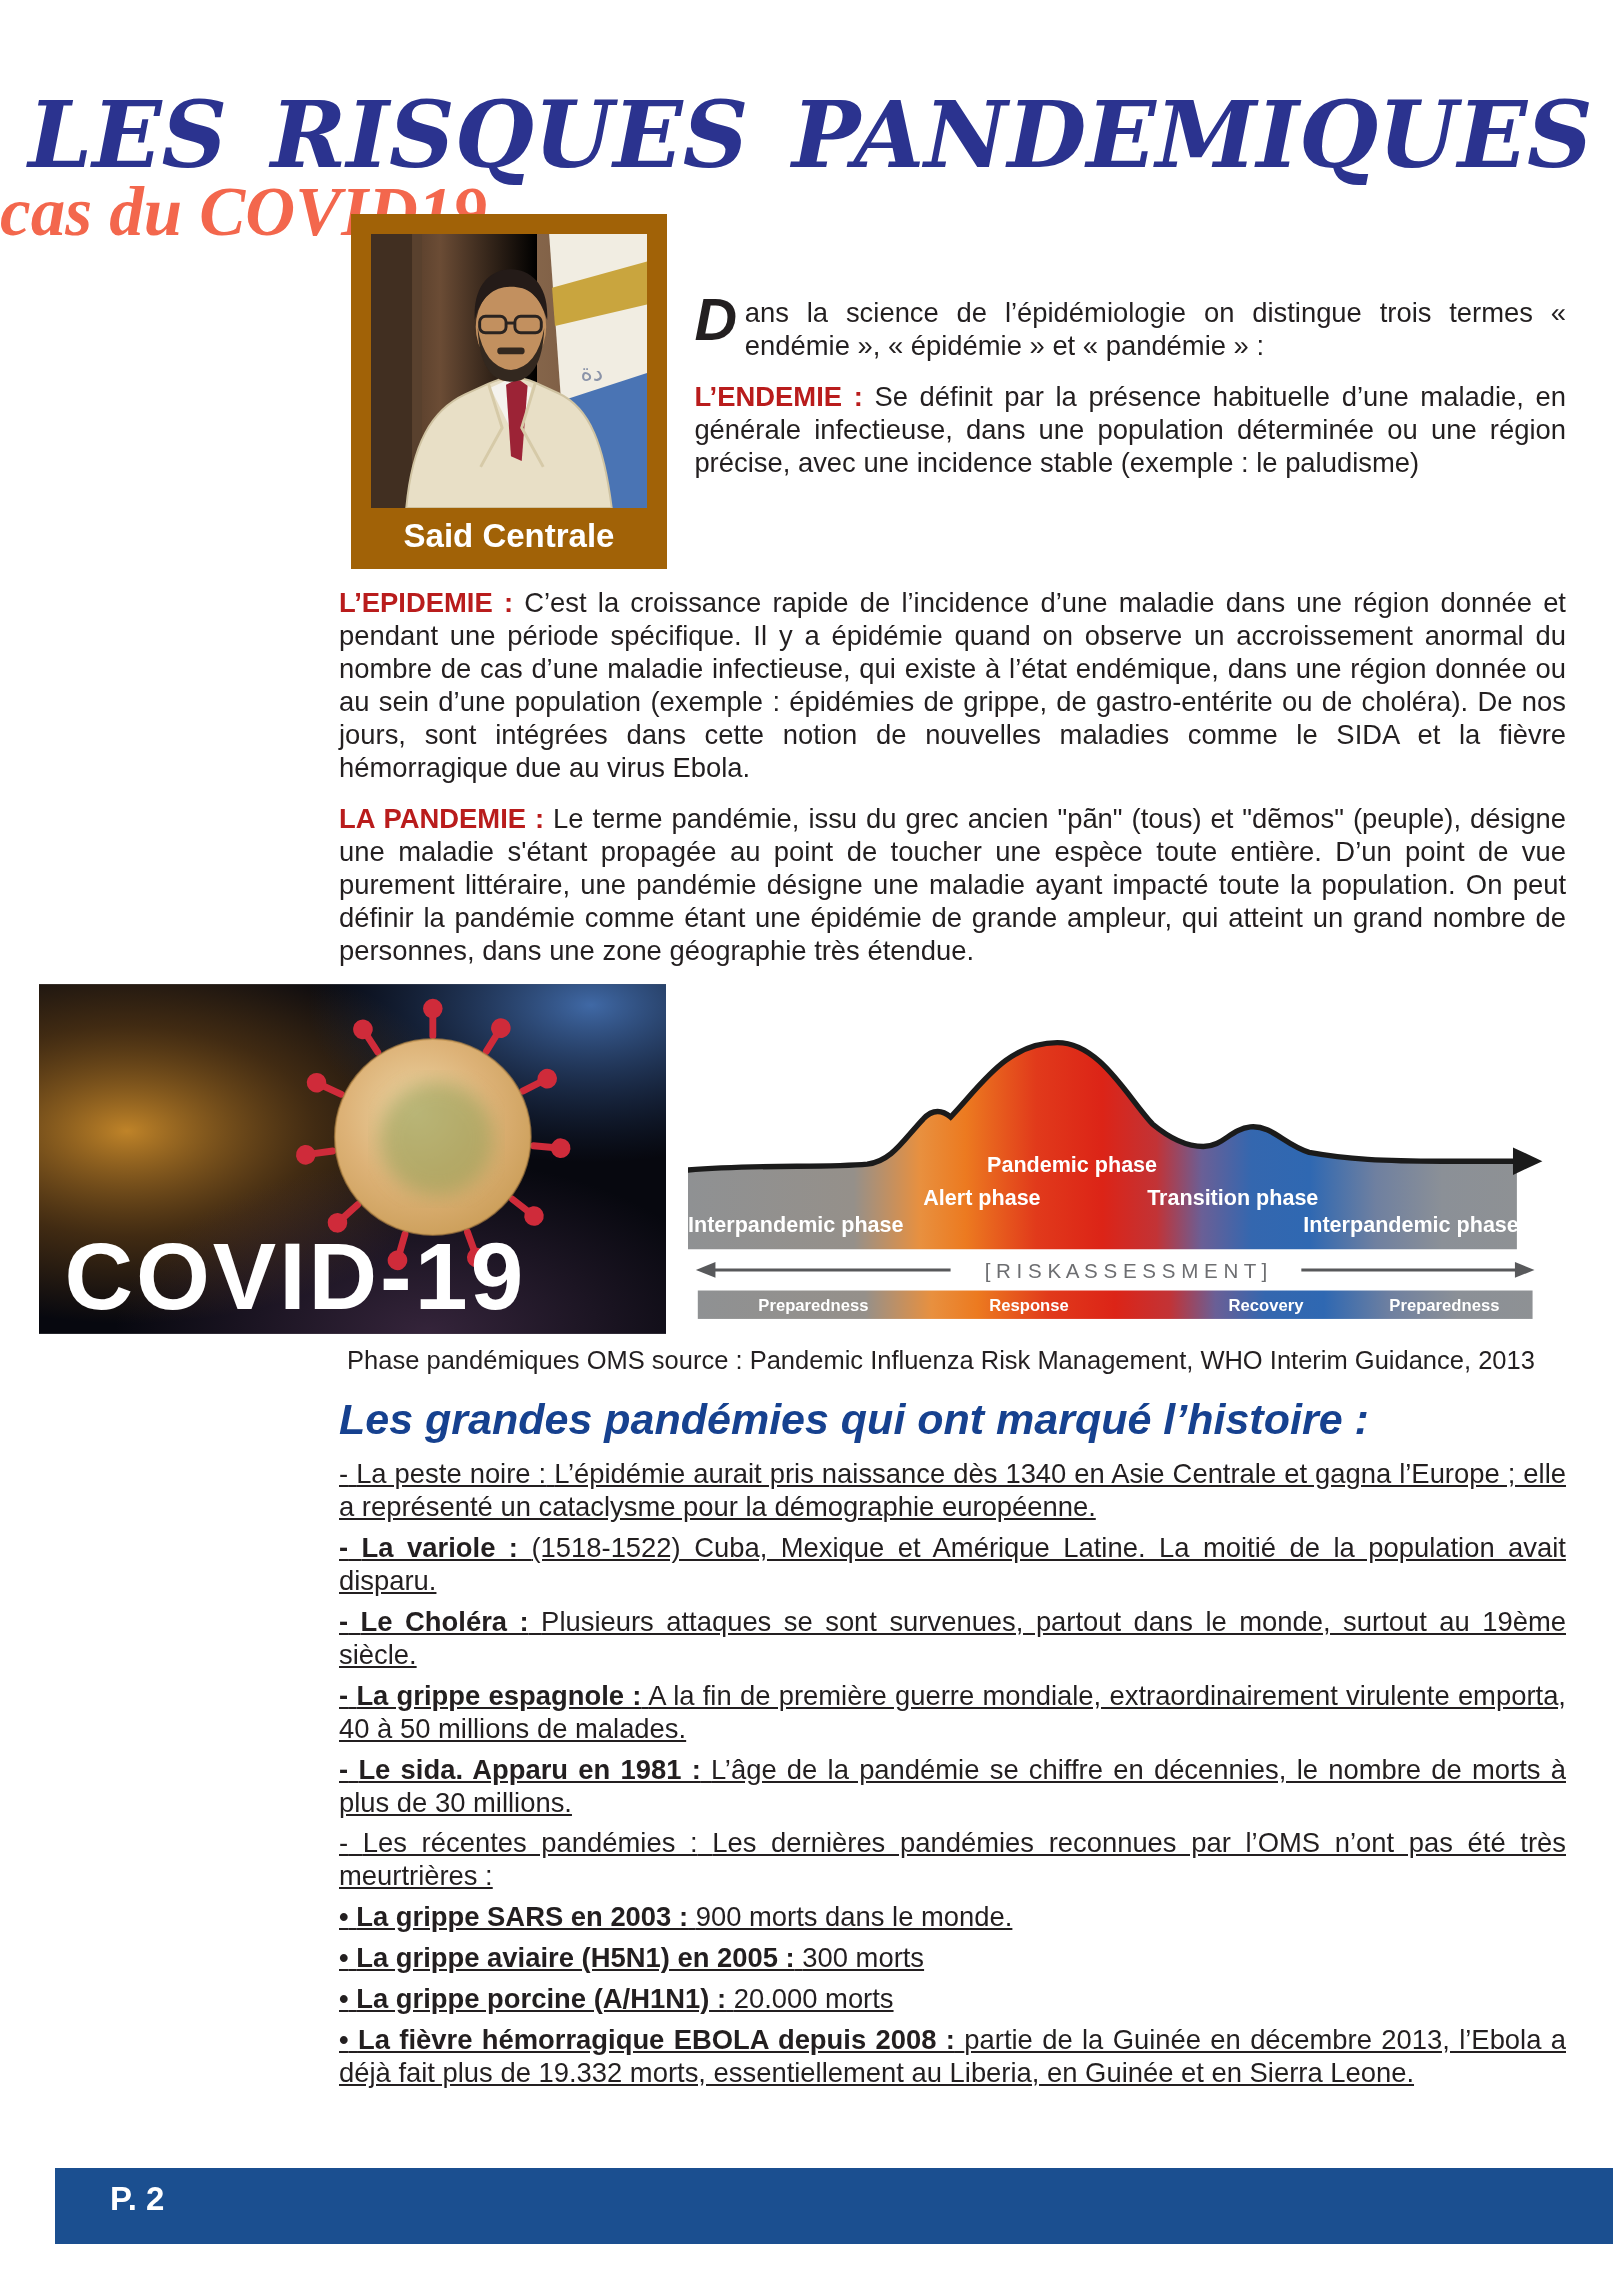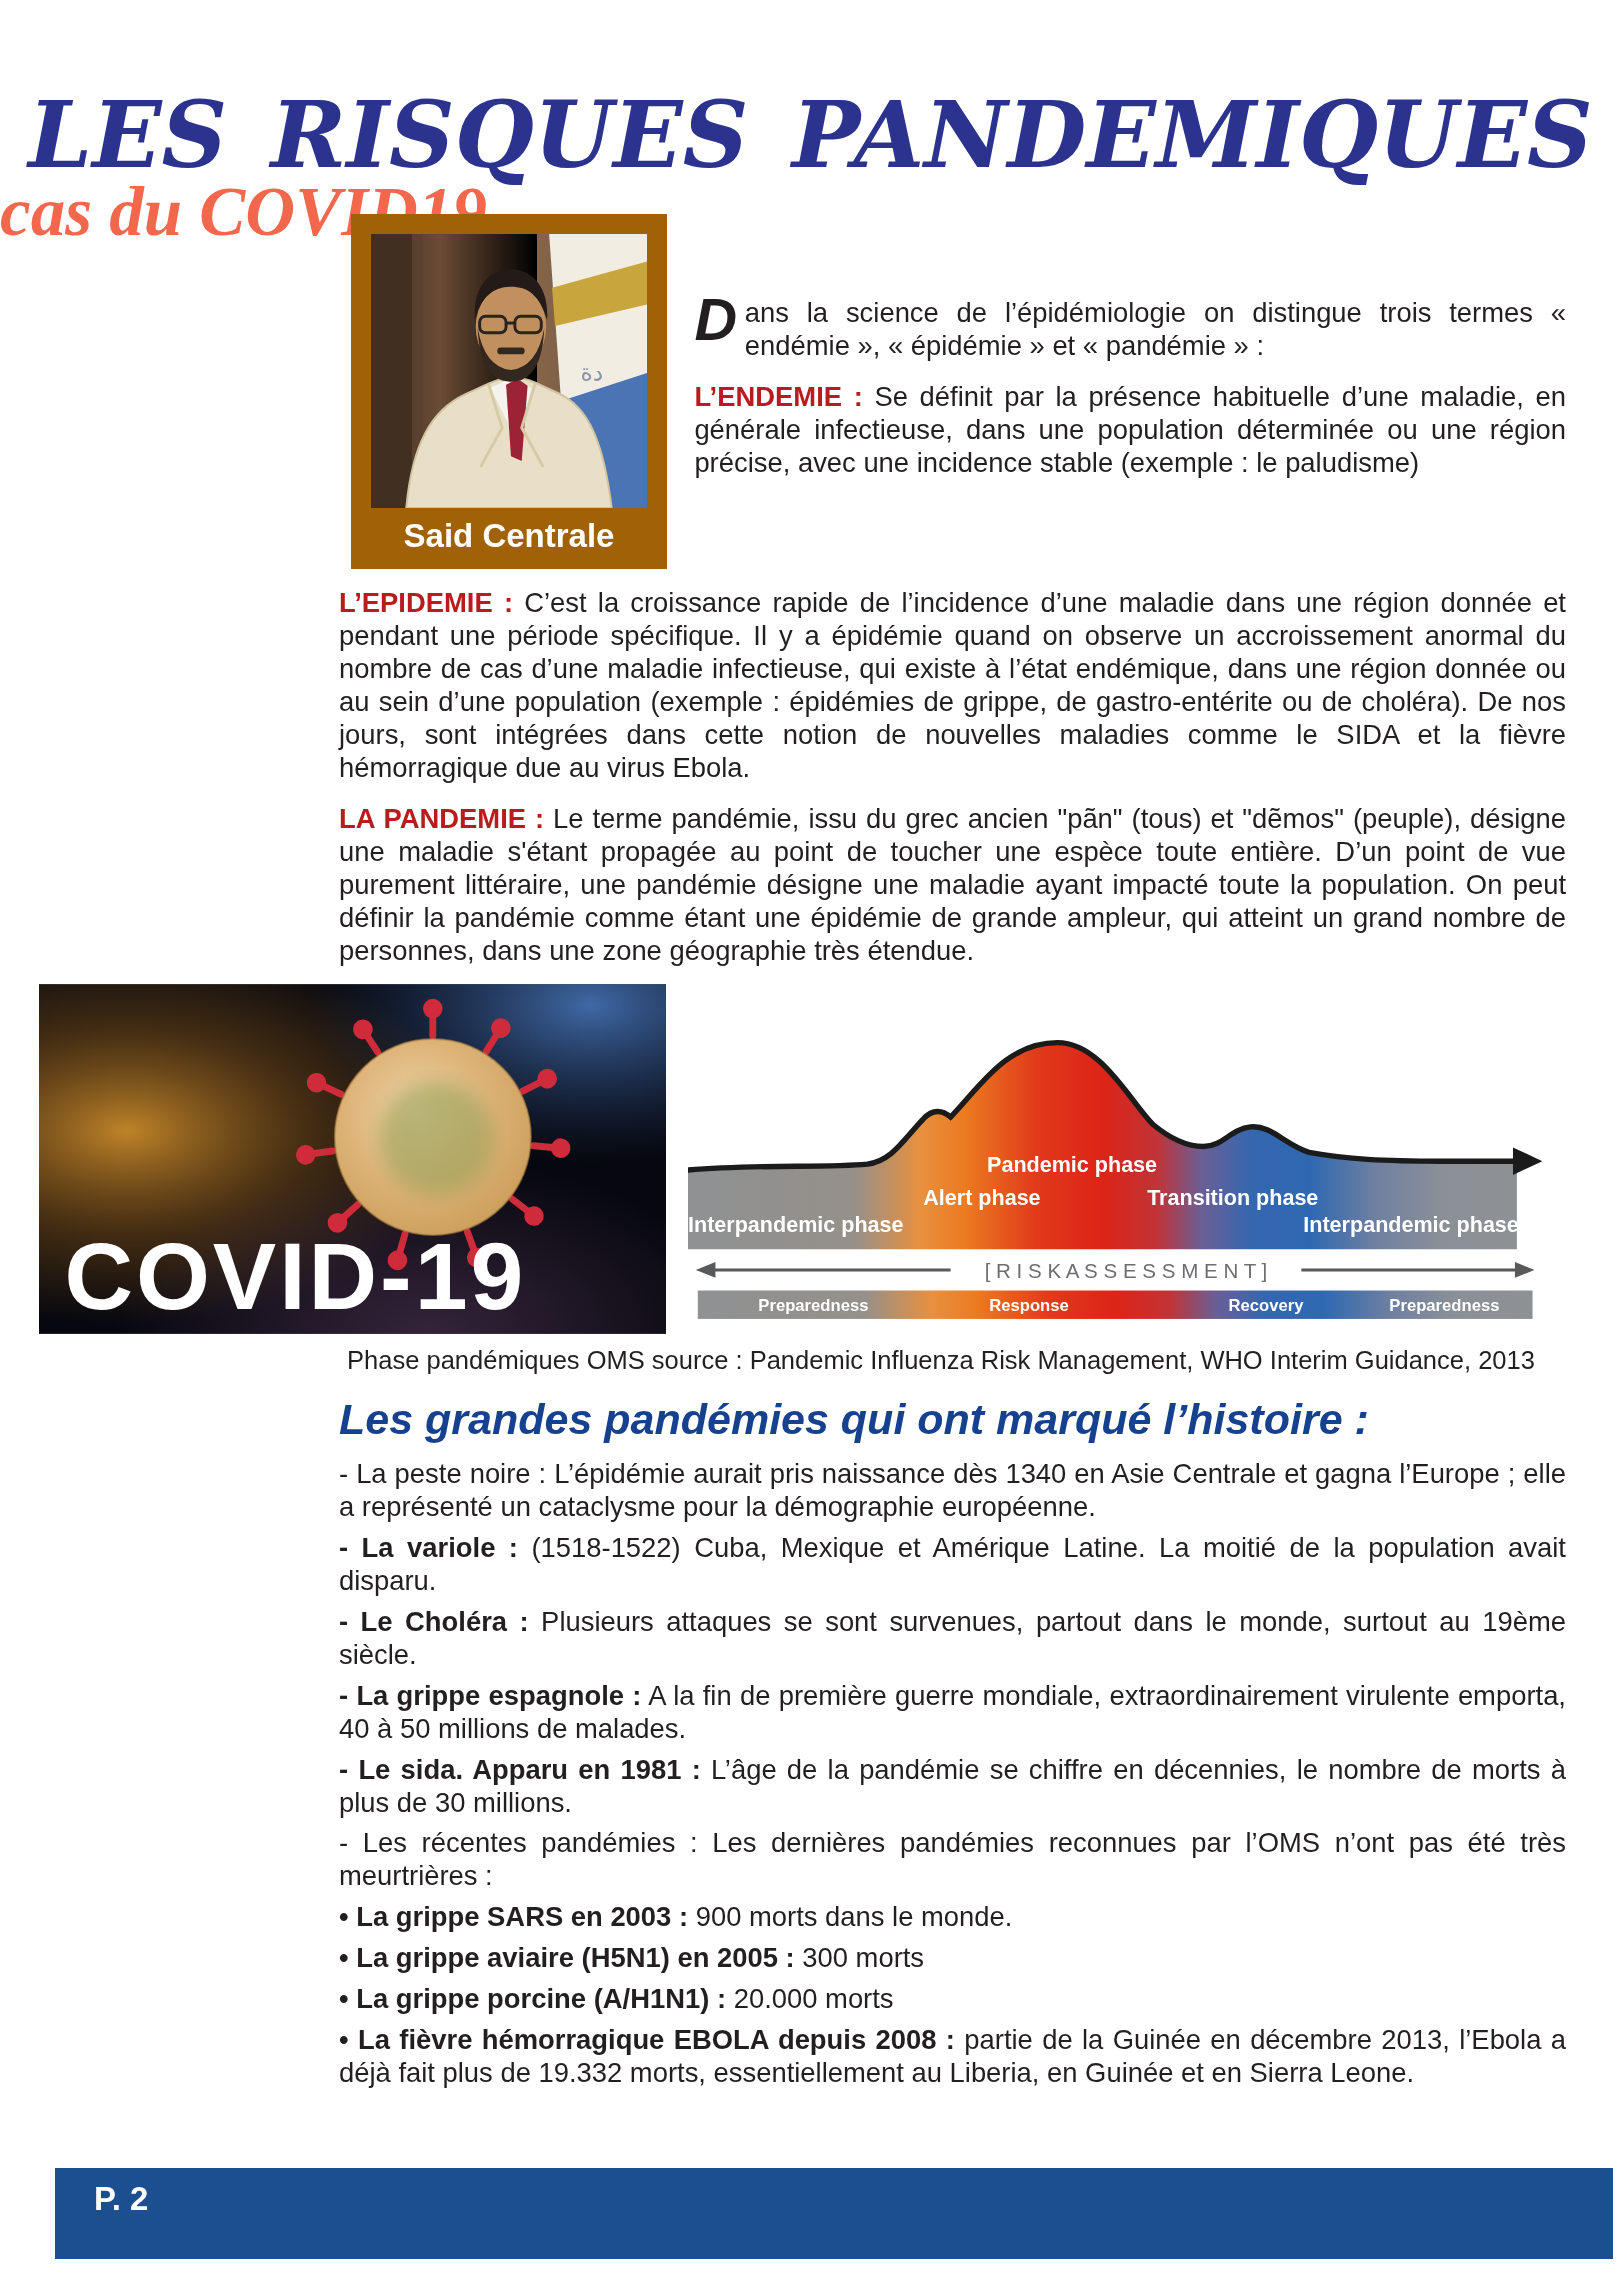--- a/index.html
+++ b/index.html
@@ -26,25 +26,25 @@
 
   .media-row { display:flex; align-items:flex-start; margin:17.6px 0 0 39px; }
   .covid-banner { width:627px; height:350px; flex:none; display:block; }
   .chart-wrap { margin:25.5px 0 0 21.6px; }
   .chart-wrap svg { display:block; width:872px; height:320px; font-family:"Liberation Sans",sans-serif; }
 
   .caption { margin:11.8px 53px 0 314px; text-align:center; font-size:25.5px; }
 
   .history-heading { margin:19.6px 55px 0 339px; font-size:43px; font-weight:bold; font-style:italic; color:#16418f; }
 
-  .history { margin:13.7px 55px 0 339px; }
+  .history { margin:13.7px 55px 0 339px;text-decoration:underline; }
   .hitem { font-size:27.4px; line-height:33px; text-align:justify; margin:0 0 7.8px; }
   .hitem .b { font-weight:bold; }
 
-  .footer { position:absolute; left:55px; right:8px; top:2168px; height:91px; background:#1b4f90; }
+  .footer { position:absolute; left:55px; right:8px; top:2168px; height:76px; background:#1b4f90;padding-left:16px; }
   .footer .pg { margin:11.8px 0 0 39px; color:#fff; font-weight:bold; font-size:33px; }
 </style>
 </head>
 <body>
 
 <div class="page">
 
   <div class="title">LES RISQUES PANDEMIQUES</div>
   <div class="subtitle">cas du COVID19</div>
 

